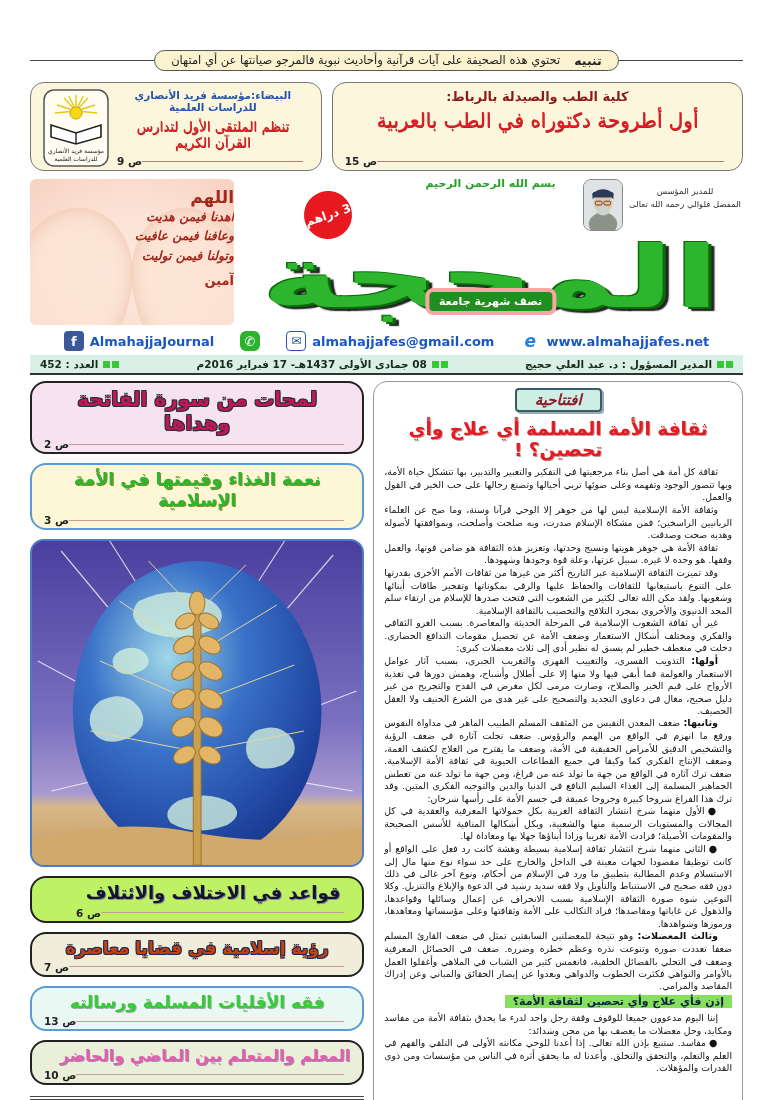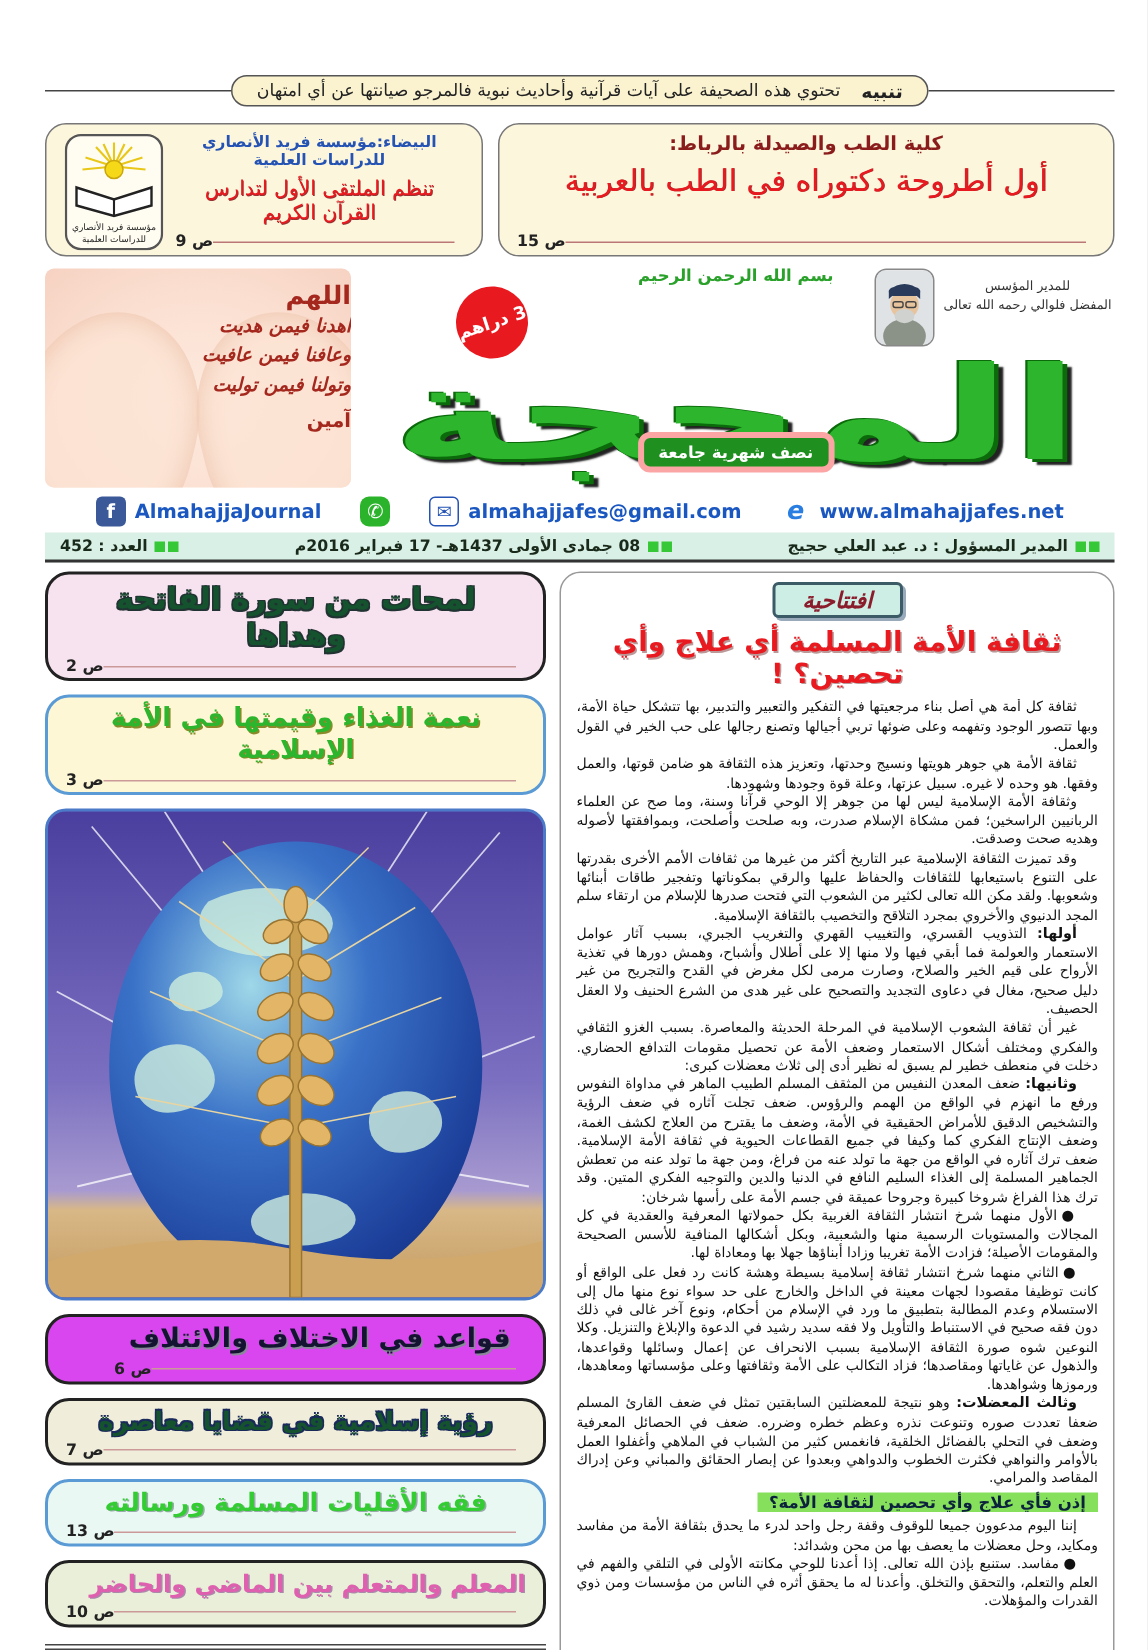--- a/index.html
+++ b/index.html
@@ -96,28 +96,28 @@
   .q-line span { background:#86e05c; color:#0c223c; font-weight:bold; font-size:11px; padding:0 8px; }
   .cont-row { display:flex; align-items:center; margin-top:auto; padding-top:4px; }
   .cont-row .pline { flex:1; border-top:1px solid #555; margin-right:8px; }
   .cont-row .pnum { font-size:10.5px; font-weight:bold; color:#133; }
 
   .sidebar { flex:1; display:flex; flex-direction:column; gap:9px; }
   .teaser { border-radius:16px; padding:4px 12px 2px; border:2px solid #222; display:flex; flex-direction:column; }
   .t-title { text-align:center; font-weight:bold; font-size:17.5px; line-height:1.2; }
   .teaser .pagerow .pline { border-top-color:#c99; }
   .t1 { background:#f7e3ef; }
-  .t1 .t-title { color:#14532d; font-size:20px;
+  .t1 .t-title { color:#be185d; font-size:20px;
         text-shadow:1px 1px 0 #233, -1px -1px 0 #233, 1px -1px 0 #233, -1px 1px 0 #233; }
   .t2 { background:#fdf7d5; border-color:#5b9bd5; }
   .t2 .t-title { color:#2db52d; text-shadow:1px 1px 0 #8a8a2a; }
-  .t3 { background:#d946ef;padding-left:44px; }
+  .t3 { background:#bef264;padding-left:44px; }
   .t3 .t-title { color:#141432; font-size:18px; text-shadow:1px 1px 0 #889; }
   .t4 { background:#f0eeda; }
-  .t4 .t-title { color:#14532d; font-size:17px;
+  .t4 .t-title { color:#c2410c; font-size:17px;
         text-shadow:1px 1px 0 #1a2a5a, -1px -1px 0 #1a2a5a, 1px -1px 0 #1a2a5a, -1px 1px 0 #1a2a5a; }
   .t5 { background:#e9f8f2; border-color:#5b9bd5; }
   .t5 .t-title { color:#33cc33; font-size:17px; text-shadow:1px 1px 0 #9aa; }
   .t6 { background:#e9efd8; }
   .t6 .t-title { color:#e060b0; font-size:16px; text-shadow:1px 1px 0 #a8a;text-align:right; }
   .img-box { border:2px solid #4a7ac8; border-radius:14px; overflow:hidden; height:328px; background:#5a4fa8; }
   .img-box svg { width:100%; height:100%; display:block; }
   .dbl-line { height:4px; border-top:1.5px solid #444; border-bottom:1px solid #444; margin-top:2px; }
 </style>
 </head>
@@ -250,25 +250,25 @@
     </span>
   </div>
 
   <div class="main">
 
     <div class="article-box">
       <div class="ed-label">افتتاحية</div>
       <div class="headline">ثقافة الأمة المسلمة أي علاج وأي تحصين؟ !</div>
       <div class="body-copy">
         <p><b></b><span>ثقافة كل أمة هي أصل بناء مرجعيتها في التفكير والتعبير والتدبير، بها تتشكل حياة الأمة، وبها تتصور الوجود وتفهمه وعلى ضوئها تربي أجيالها وتصنع رجالها على حب الخير في القول والعمل.</span></p>
+        <p><b></b><span>وثقافة الأمة الإسلامية ليس لها من جوهر إلا الوحي قرآنا وسنة، وما صح عن العلماء الربانيين الراسخين؛ فمن مشكاة الإسلام صدرت، وبه صلحت وأصلحت، وبموافقتها لأصوله وهديه صحت وصدقت.</span></p>
         <p><b></b><span>ثقافة الأمة هي جوهر هويتها ونسيج وحدتها، وتعزيز هذه الثقافة هو ضامن قوتها، والعمل وفقها. هو وحده لا غيره. سبيل عزتها، وعلة قوة وجودها وشهودها.</span></p>
-        <p><b></b><span>وثقافة الأمة الإسلامية ليس لها من جوهر إلا الوحي قرآنا وسنة، وما صح عن العلماء الربانيين الراسخين؛ فمن مشكاة الإسلام صدرت، وبه صلحت وأصلحت، وبموافقتها لأصوله وهديه صحت وصدقت.</span></p>
         <p><b></b><span>وقد تميزت الثقافة الإسلامية عبر التاريخ أكثر من غيرها من ثقافات الأمم الأخرى بقدرتها على التنوع باستيعابها للثقافات والحفاظ عليها والرقي بمكوناتها وتفجير طاقات أبنائها وشعوبها. ولقد مكن الله تعالى لكثير من الشعوب التي فتحت صدرها للإسلام من ارتقاء سلم المجد الدنيوي والأخروي بمجرد التلاقح والتخصيب بالثقافة الإسلامية.</span></p>
+        <p><b></b><span>غير أن ثقافة الشعوب الإسلامية في المرحلة الحديثة والمعاصرة. بسبب الغزو الثقافي والفكري ومختلف أشكال الاستعمار وضعف الأمة عن تحصيل مقومات التدافع الحضاري. دخلت في منعطف خطير لم يسبق له نظير أدى إلى ثلاث معضلات كبرى:</span></p>
         <p><b>أولها:</b><span> التذويب القسري، والتغييب القهري والتغريب الجبري، بسبب آثار عوامل الاستعمار والعولمة فما أبقي فيها ولا منها إلا على أطلال وأشباح، وهمش دورها في تغذية الأرواح على قيم الخير والصلاح، وصارت مرمى لكل مغرض في القدح والتجريح من غير دليل صحيح، مغال في دعاوى التجديد والتصحيح على غير هدى من الشرع الحنيف ولا العقل الحصيف.</span></p>
-        <p><b></b><span>غير أن ثقافة الشعوب الإسلامية في المرحلة الحديثة والمعاصرة. بسبب الغزو الثقافي والفكري ومختلف أشكال الاستعمار وضعف الأمة عن تحصيل مقومات التدافع الحضاري. دخلت في منعطف خطير لم يسبق له نظير أدى إلى ثلاث معضلات كبرى:</span></p>
         <p><b>وثانيها:</b><span> ضعف المعدن النفيس من المثقف المسلم الطبيب الماهر في مداواة النفوس ورفع ما انهزم في الواقع من الهمم والرؤوس. ضعف تجلت آثاره في ضعف الرؤية والتشخيص الدقيق للأمراض الحقيقية في الأمة، وضعف ما يقترح من العلاج لكشف الغمة، وضعف الإنتاج الفكري كما وكيفا في جميع القطاعات الحيوية في ثقافة الأمة الإسلامية. ضعف ترك آثاره في الواقع من جهة ما تولد عنه من فراغ، ومن جهة ما تولد عنه من تعطش الجماهير المسلمة إلى الغذاء السليم النافع في الدنيا والدين والتوجيه الفكري المتين. وقد ترك هذا الفراغ شروخا كبيرة وجروحا عميقة في جسم الأمة على رأسها شرخان:</span></p>
         <p><b>●</b><span> الأول منهما شرخ انتشار الثقافة الغربية بكل حمولاتها المعرفية والعقدية في كل المجالات والمستويات الرسمية منها والشعبية، وبكل أشكالها المنافية للأسس الصحيحة والمقومات الأصيلة؛ فزادت الأمة تغريبا وزادا أبناؤها جهلا بها ومعاداة لها.</span></p>
         <p><b>●</b><span> الثاني منهما شرخ انتشار ثقافة إسلامية بسيطة وهشة كانت رد فعل على الواقع أو كانت توظيفا مقصودا لجهات معينة في الداخل والخارج على حد سواء نوع منها مال إلى الاستسلام وعدم المطالبة بتطبيق ما ورد في الإسلام من أحكام، ونوع آخر غالى في ذلك دون فقه صحيح في الاستنباط والتأويل ولا فقه سديد رشيد في الدعوة والإبلاغ والتنزيل. وكلا النوعين شوه صورة الثقافة الإسلامية بسبب الانحراف عن إعمال وسائلها وقواعدها، والذهول عن غاياتها ومقاصدها؛ فزاد التكالب على الأمة وثقافتها وعلى مؤسساتها ومعاهدها، ورموزها وشواهدها.</span></p>
         <p><b>وثالث المعضلات:</b><span> وهو نتيجة للمعضلتين السابقتين تمثل في ضعف القارئ المسلم ضعفا تعددت صوره وتنوعت نذره وعظم خطره وضرره. ضعف في الحصائل المعرفية وضعف في التحلي بالفضائل الخلقية، فانغمس كثير من الشباب في الملاهي وأغفلوا العمل بالأوامر والنواهي فكثرت الخطوب والدواهي وبعدوا عن إبصار الحقائق والمباني وعن إدراك المقاصد والمرامي.</span></p>
         <p class="q-line"><span>إذن فأي علاج وأي تحصين لثقافة الأمة؟</span></p>
         <p><b></b><span>إننا اليوم مدعوون جميعا للوقوف وقفة رجل واحد لدرء ما يحدق بثقافة الأمة من مفاسد ومكايد، وحل معضلات ما يعصف بها من محن وشدائد:</span></p>
         <p><b>●</b><span> مفاسد. ستنبع بإذن الله تعالى. إذا أعدنا للوحي مكانته الأولى في التلقي والفهم في العلم والتعلم، والتحقق والتخلق. وأعدنا له ما يحقق أثره في الناس من مؤسسات ومن ذوي القدرات والمؤهلات.</span></p>
       </div>
       <div class="cont-row">
         <span class="pnum">البقية ص : 17</span>

